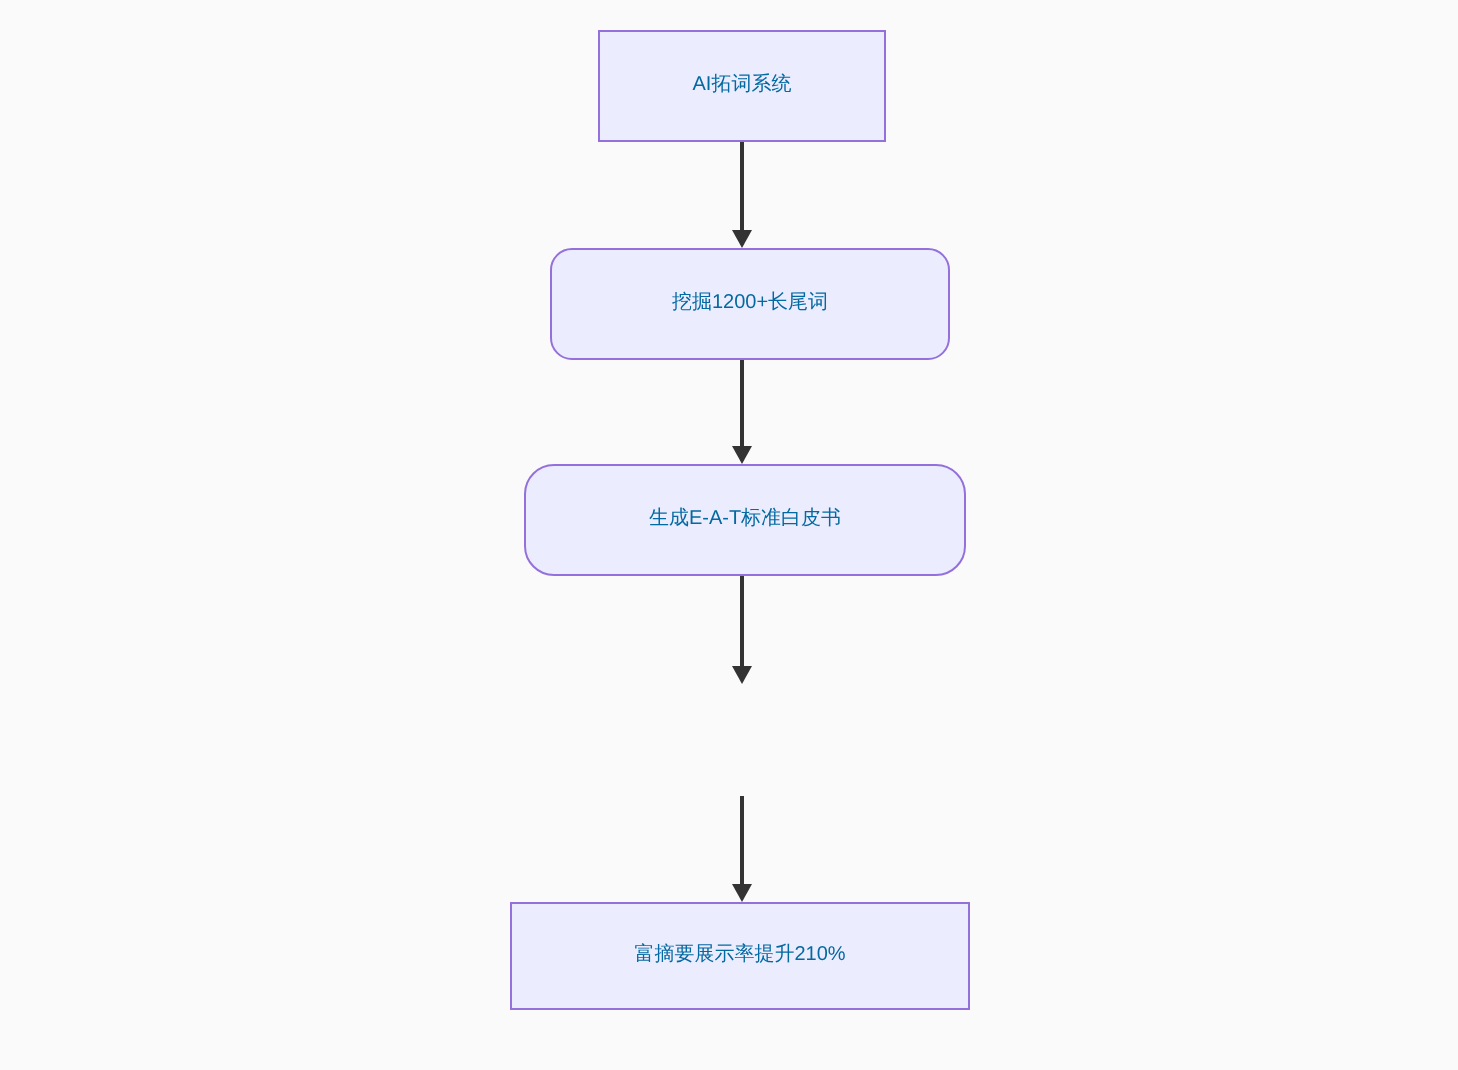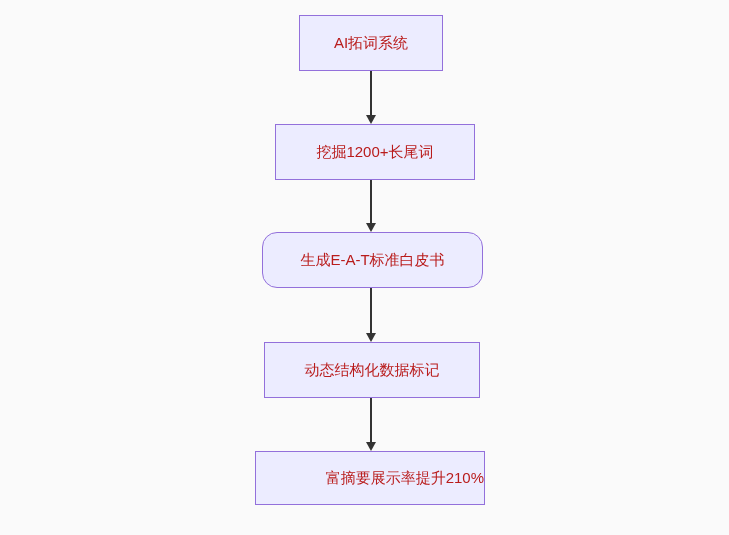--- a/index.html
+++ b/index.html
@@ -18,31 +18,31 @@
   .node {
     position: absolute;
     box-sizing: border-box;
     background: #ECECFF;
     border: 1.5px solid #9370DB;
     display: flex;
     align-items: center;
     justify-content: center;
   }
   .node-label {
-    color: #b91c1c;
-    font-size: 15px;
+    color: #0369a1;
+    font-size: 10px;
     line-height: 1.2;
     white-space: nowrap;
   }
   
   #node-1 { left: 299px; top: 15px;  width: 144px; height: 56px; }
-  #node-2 { left: 275px; top: 124px; width: 200px; height: 56px; }
+  #node-2 { left: 275px; top: 124px; width: 200px; height: 56px; border-radius: 11px; }
   #node-3 { left: 262px; top: 232px; width: 221px; height: 56px; border-radius: 15px; }
   #node-4 { left: 264px; top: 342px; width: 216px; height: 56px; }
-  #node-5 { left: 255px; top: 451px; width: 230px; height: 54px; justify-content: flex-end; }
+  #node-5 { left: 255px; top: 451px; width: 230px; height: 54px; }
   
   .edge {
     position: absolute;
     left: 365px;
     width: 11px;
     display: flex;
     flex-direction: column;
     align-items: center;
   }
   .edge-line {
@@ -87,23 +87,20 @@
 
   <div class="node" id="node-3">
     <span class="node-label">生成E-A-T标准白皮书</span>
   </div>
 
   <div class="edge" id="edge-3">
     <div class="edge-line"></div>
     <div class="edge-arrowhead"></div>
   </div>
 
-  <div class="node" id="node-4">
-    <span class="node-label">动态结构化数据标记</span>
-  </div>
 
   <div class="edge" id="edge-4">
     <div class="edge-line"></div>
     <div class="edge-arrowhead"></div>
   </div>
 
   <div class="node" id="node-5">
     <span class="node-label">富摘要展示率提升210%</span>
   </div>
 

